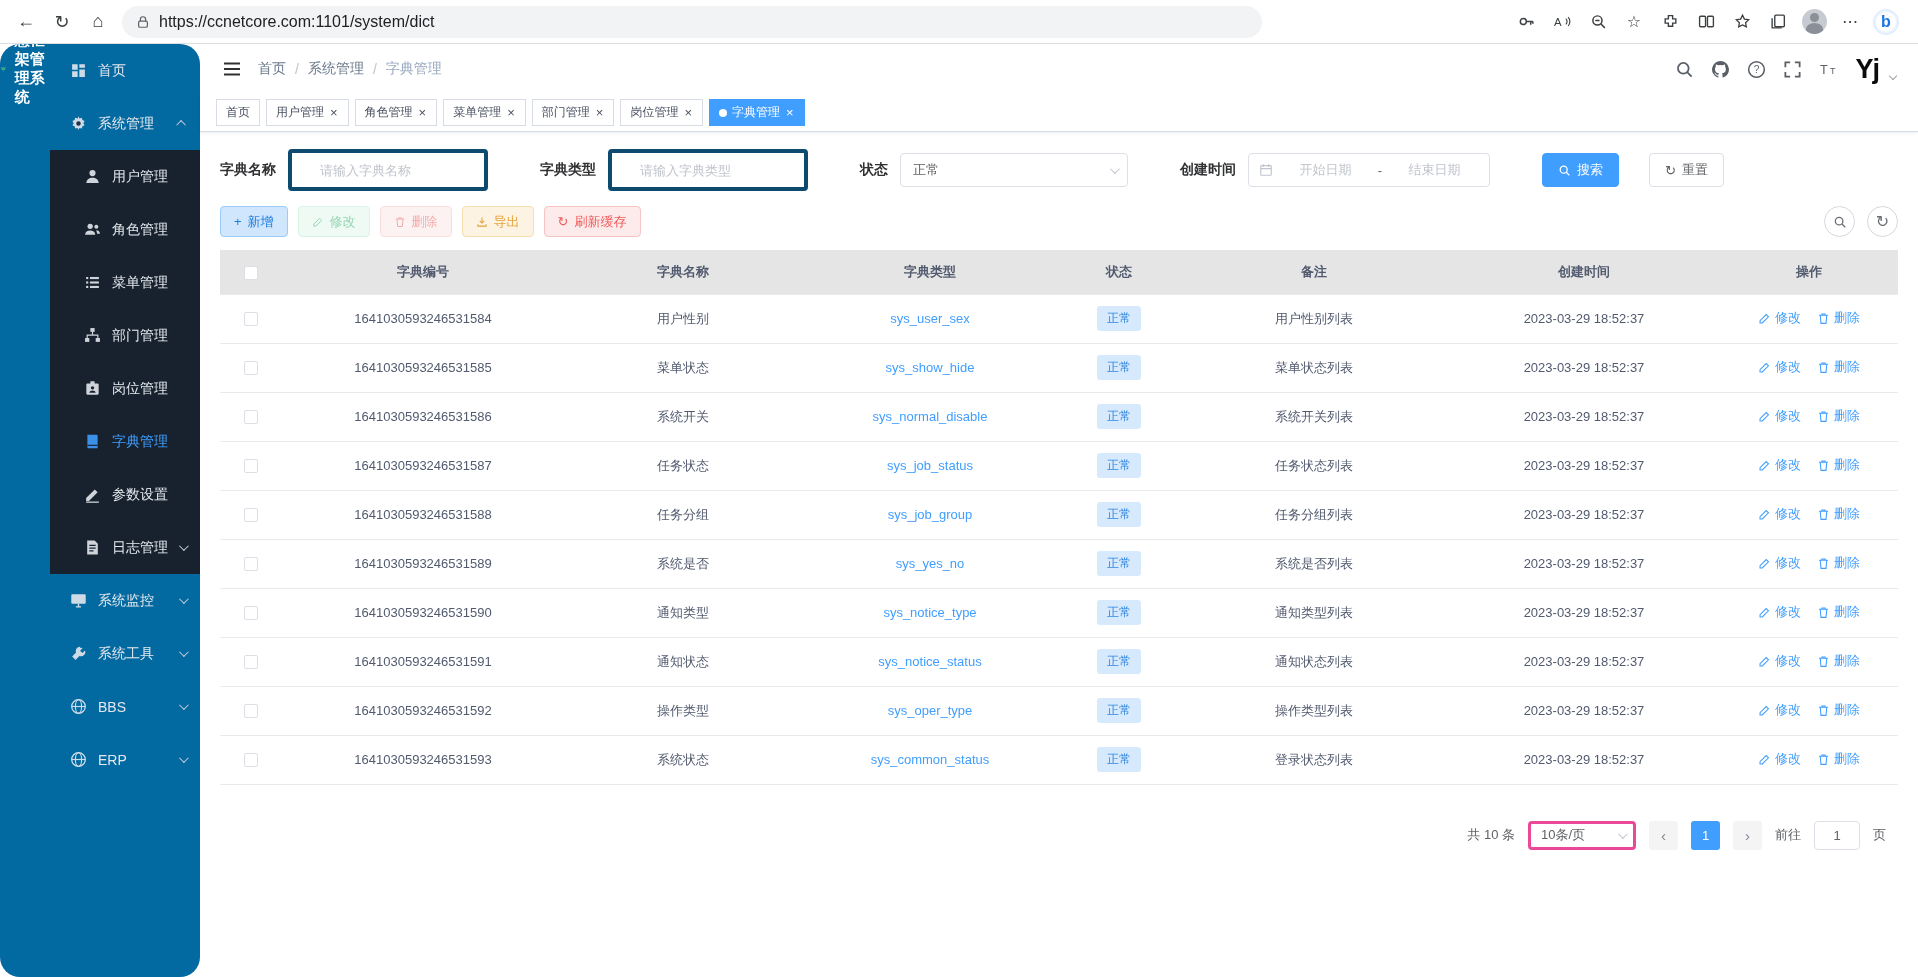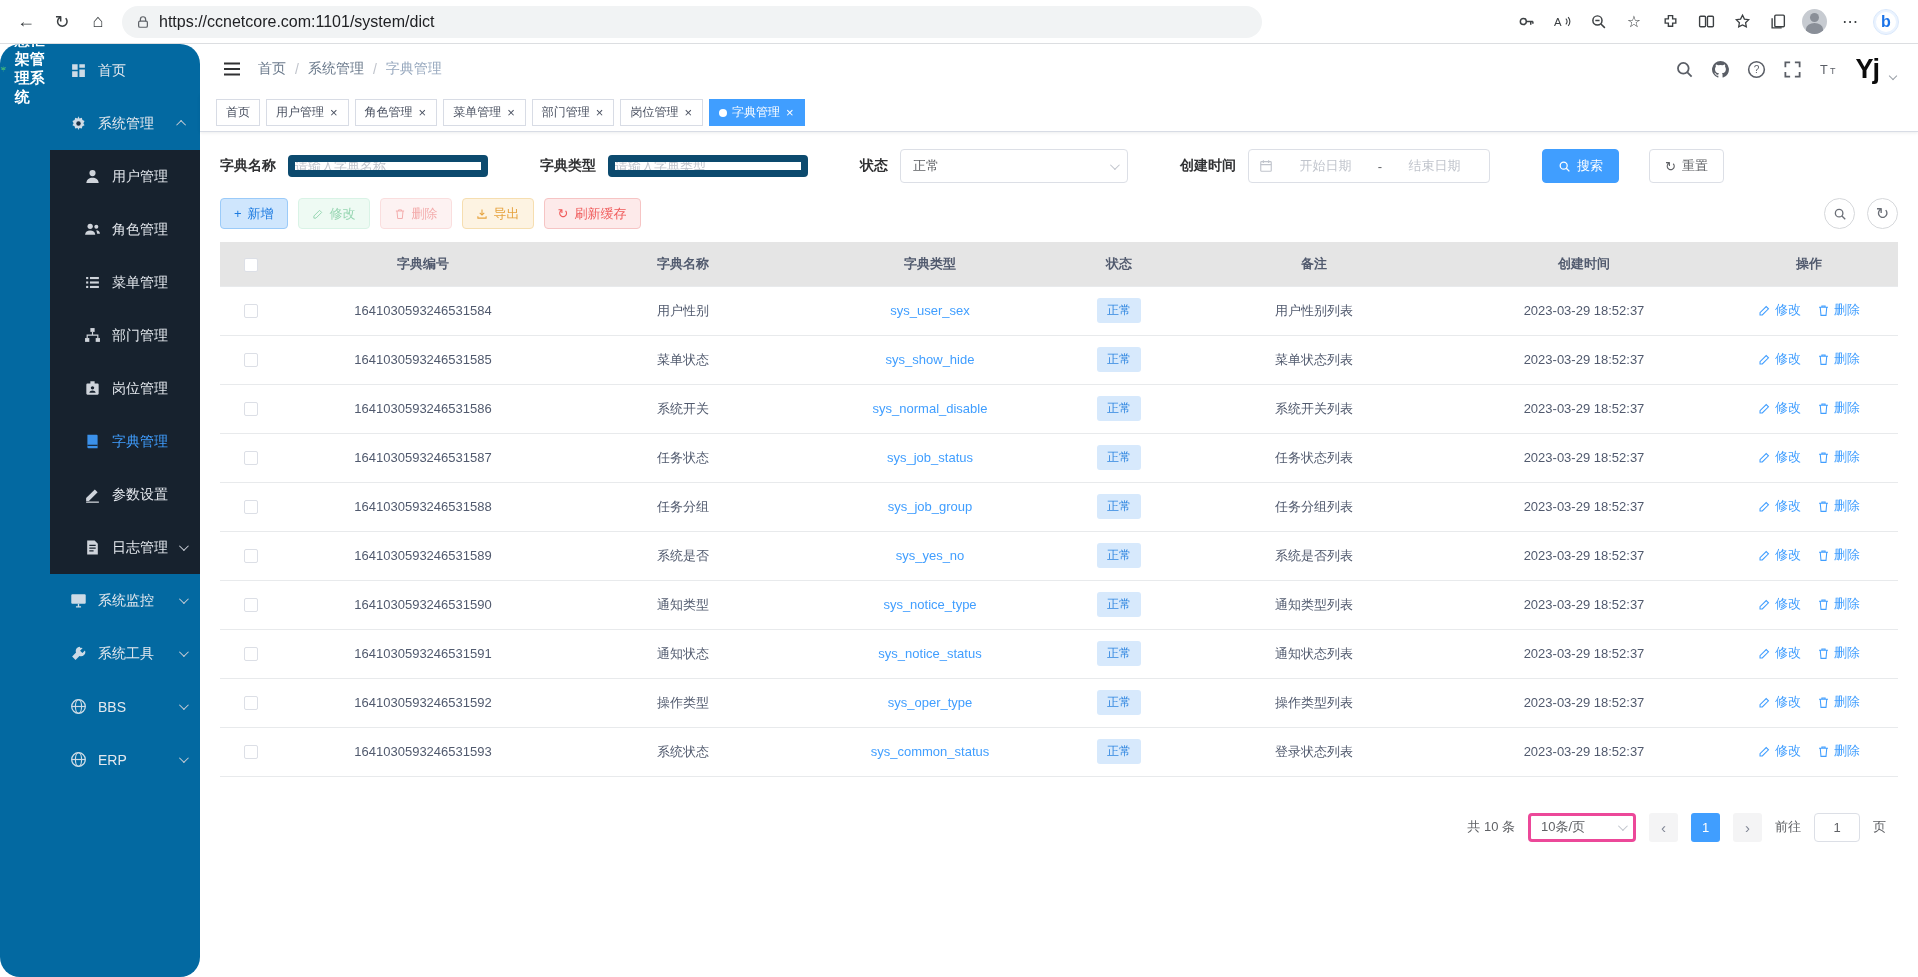--- a/index.html
+++ b/index.html
@@ -71,21 +71,21 @@
   .tag.active { background:#409eff; border-color:#409eff; color:#fff; }
   .tag-dot { width:8px; height:8px; border-radius:50%; background:#fff; }
   .tag-close { font-size:13px; line-height:1; padding:0 1px; }
 
   
   .content { flex:1; padding:17px 20px 0 20px; background:#fff; overflow:hidden; }
 
   .search-form { display:flex; align-items:center; margin-bottom:15px; }
   .f-label { font-size:14px; font-weight:bold; color:#303133; white-space:nowrap; margin-right:12px; }
   .f-group { display:flex; align-items:center; margin-right:52px; }
-  .f-input { width:200px; height:22px; border:7px solid #0c4a6e; border-radius:4px; padding:0 0;
+  .f-input { width:200px; height:42px; border:4px solid #0c4a6e; border-radius:4px; padding:0 28px;
     font-size:13px; color:#606266; outline:none; font-family:inherit; }
   .f-input::placeholder { color:#c0c4cc; }
   .f-select { width:228px; height:34px; border:1px solid #dcdfe6; border-radius:4px; padding:0 10px 0 12px;
     font-size:13px; color:#606266; display:flex; align-items:center; justify-content:space-between; cursor:pointer; background:#fff; }
   .chev { width:7px; height:7px; border:solid #c0c4cc; border-width:0 1.5px 1.5px 0; transform:rotate(45deg) translateY(-2px); }
   .f-date { width:242px; height:34px; border:1px solid #dcdfe6; border-radius:4px; padding:0 10px;
     font-size:13px; display:flex; align-items:center; gap:8px; background:#fff; cursor:pointer; }
   .f-date .ph { color:#c0c4cc; flex:1; text-align:center; white-space:nowrap; }
   .f-date .sep { color:#606266; }
   .cal-ico { width:14px; height:14px; color:#c0c4cc; flex:0 0 auto; }

